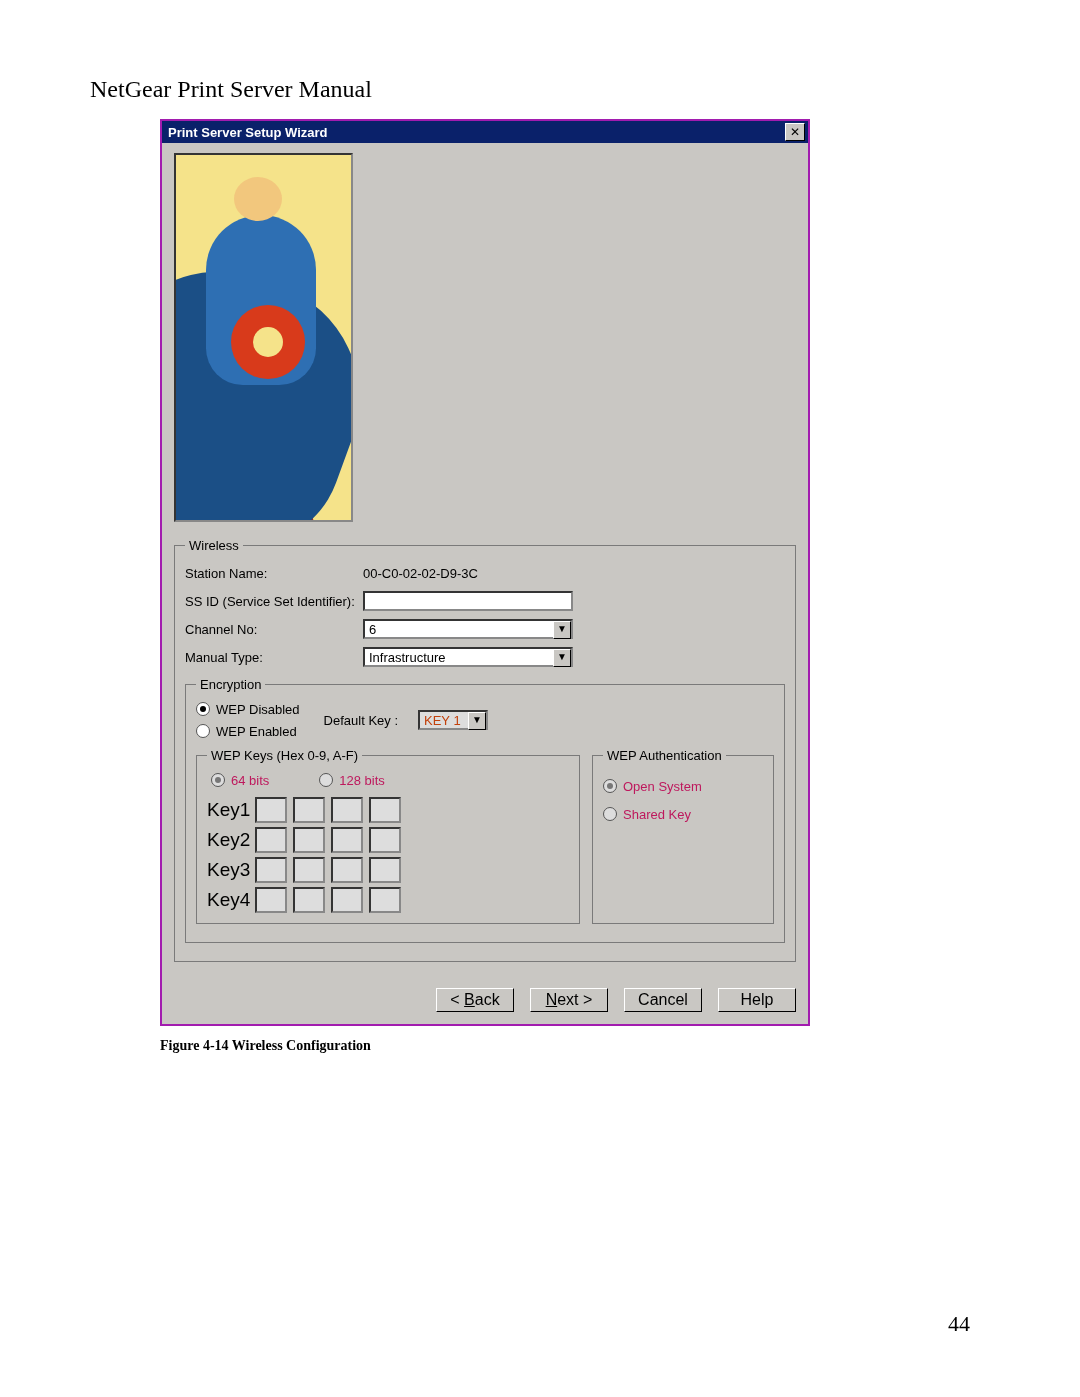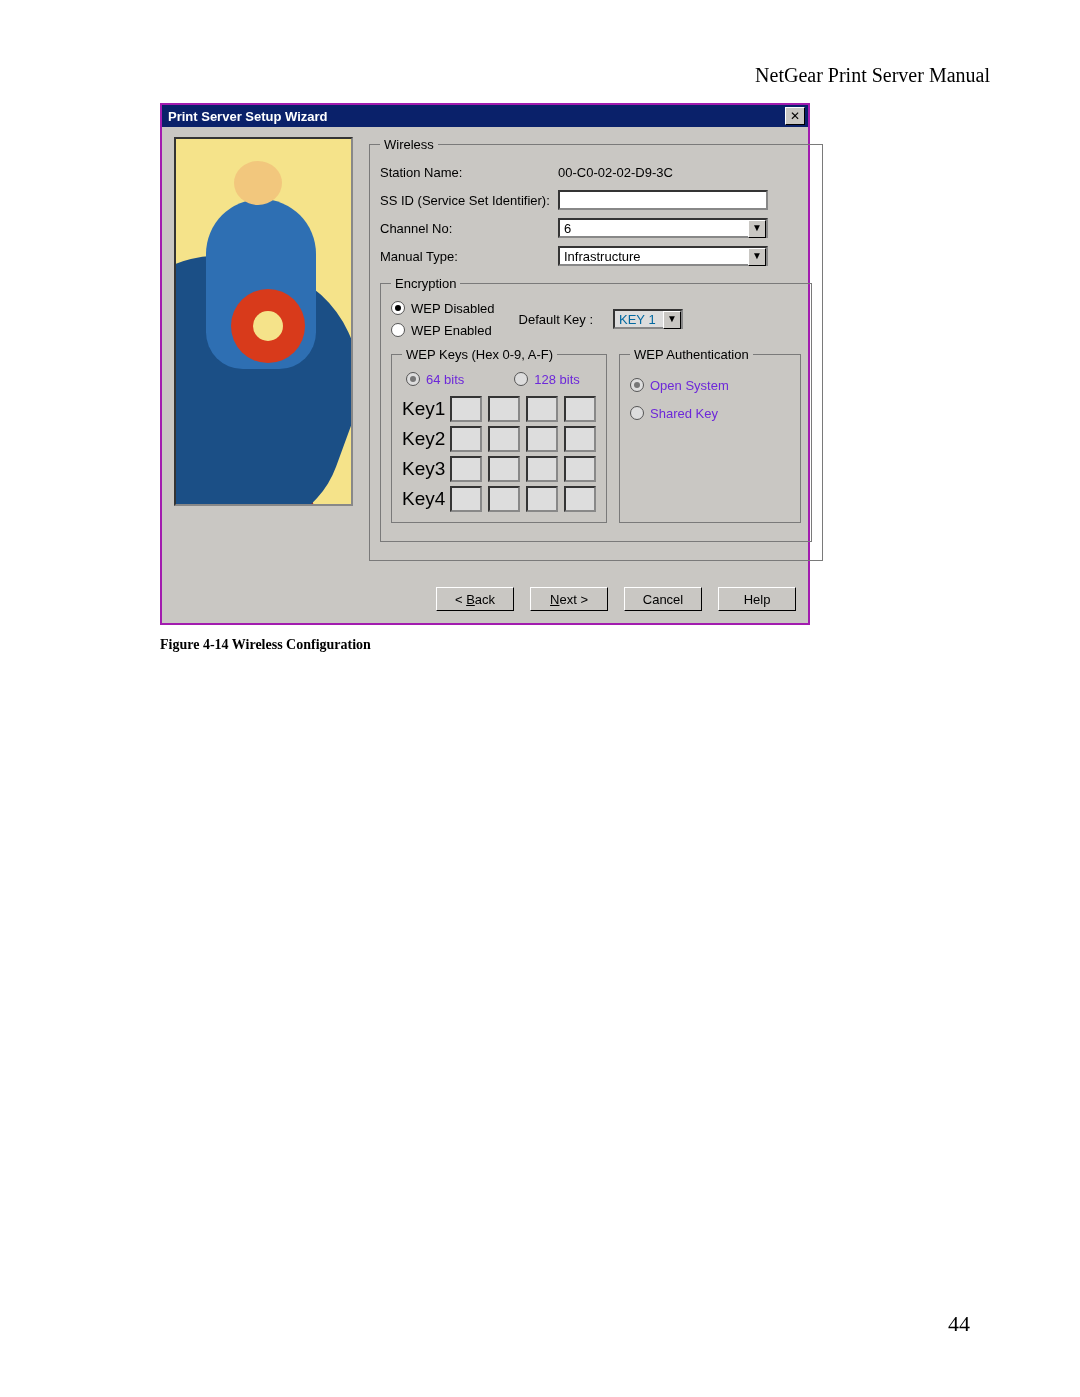--- a/index.html
+++ b/index.html
@@ -1,27 +1,27 @@
 <!DOCTYPE html>
 <html><head>
 <meta charset="utf-8">
 <style>
   html, body { margin:0; padding:0; background:#fff; font-family:"Times New Roman", Times, serif; }
   .page { width:1080px; height:1397px; position:relative; box-sizing:border-box; padding:60px 90px; }
-  .manual-header { font-size:20px; margin:4px 0 16px 0;text-align:right; }
+  .manual-header { font-size:24px; margin:16px 0 16px 0; }
   .figure-wrap { margin-left:70px; }
   .caption { font-size:14px; font-weight:bold; margin-top:12px; margin-left:70px; }
   .page-number { position:absolute; bottom:60px; right:110px; font-size:22px; }
 
   
   .win { width:646px; border:2px solid #a21caf; background:#c9c7c3; font-family:Tahoma, Arial, sans-serif; font-size:13px; color:#000; }
   .titlebar { height:22px; background:linear-gradient(#0a216a,#0a216a); display:flex; align-items:center; padding:0 3px 0 6px; }
   .titlebar .title { color:#fff; font-weight:bold; font-size:13px; flex:1; }
   .title-btn { width:18px; height:16px; background:#c9c7c3; border:1px solid #000; border-top-color:#fff; border-left-color:#fff; display:flex; align-items:center; justify-content:center; font-size:12px; line-height:1; font-family:Arial; }
-  .body { padding:10px 12px 12px 12px; display:flex; gap:16px; }
+  .body { padding:10px 12px 12px 12px; display:flex; gap:16px;flex-direction:column; }
   .illus { width:175px; height:365px; border:2px inset #888; background:#fff; flex:none; position:relative; overflow:hidden; }
   
   .illus .sky { position:absolute; inset:0; background:#f5e38a; }
   .illus .blob1 { position:absolute; width:260px; height:260px; left:-80px; top:120px; background:#1b4f86; border-radius:50% 50% 40% 60%; transform:rotate(20deg); }
   .illus .blob2 { position:absolute; width:200px; height:200px; left:-60px; top:280px; background:#9a2b2b; border-radius:50% 60% 50% 60%; }
   .illus .torso { position:absolute; width:110px; height:170px; left:30px; top:60px; background:#2e6fb3; border-radius:60px 60px 40px 40px; }
   .illus .head { position:absolute; width:48px; height:44px; left:58px; top:22px; background:#f2c77d; border-radius:50%; }
   .illus .gear { position:absolute; width:74px; height:74px; left:55px; top:150px; background:#d83a1b; border-radius:50%; }
   .illus .gear::before { content:""; position:absolute; inset:22px; background:#f5e38a; border-radius:50%; }
 
@@ -37,40 +37,40 @@
   .txt { width:210px; }
   .combo-wrap { position:relative; width:210px; }
   .combo { width:100%; padding-right:18px; }
   .combo-btn { position:absolute; right:2px; top:2px; width:16px; height:16px; background:#c9c7c3; border:1px solid #000; border-top-color:#fff; border-left-color:#fff; font-size:10px; line-height:14px; text-align:center; }
 
   .radio-row { display:flex; align-items:center; gap:6px; height:22px; }
   .radio { width:12px; height:12px; border:1px solid #555; border-radius:50%; background:#fff; display:inline-flex; align-items:center; justify-content:center; }
   .radio.sel::after { content:""; width:6px; height:6px; background:#000; border-radius:50%; }
   .radio.disabled { background:#ddd; }
   .radio.disabled.sel::after { background:#777; }
-  .dis { color:#6d28d9; }
+  .dis { color:#be185d; }
 
   .enc-top { display:flex; align-items:center; gap:24px; }
   .enc-top .defkey { display:flex; align-items:center; gap:20px; font-size:13px; }
   .mini-combo { position:relative; width:70px; }
-  .mini-combo .combo { width:100%; background:#ddd; color:#0369a1; }
+  .mini-combo .combo { width:100%; background:#ddd; color:#c2410c; }
   .mini-combo .combo-btn { background:#c9c7c3; }
 
   .enc-groups { display:flex; gap:12px; margin-top:6px; }
   .wk { flex:1; }
   .wa { width:160px; }
   .wk .bits { display:flex; gap:50px; margin-bottom:6px; padding-left:4px; }
   .wk .keygrid { display:grid; grid-template-columns:42px repeat(4,32px); gap:4px 6px; align-items:center; }
   .wk .keygrid .klbl { font-size:19px; }
   .wk .keygrid .kcell { height:22px; border:2px inset #888; background:#ddd; }
 
   .wa .radio-row { margin-top:6px; }
 
   .footer { display:flex; justify-content:flex-end; gap:16px; padding:6px 12px 12px 12px; }
-  .btn { min-width:78px; height:24px; border:1px solid #000; border-top-color:#fff; border-left-color:#fff; background:#c9c7c3; font-size:13px; font-family:inherit; }
+  .btn { min-width:78px; height:24px; border:1px solid #000; border-top-color:#fff; border-left-color:#fff; background:#c9c7c3; font-size:16px; font-family:inherit; }
   .btn .ul { text-decoration:underline; }
 </style>
 </head>
 <body>
 
 <div class="page">
   <div class="manual-header">NetGear Print Server Manual</div>
 
   <div class="figure-wrap">
     <div class="win">

